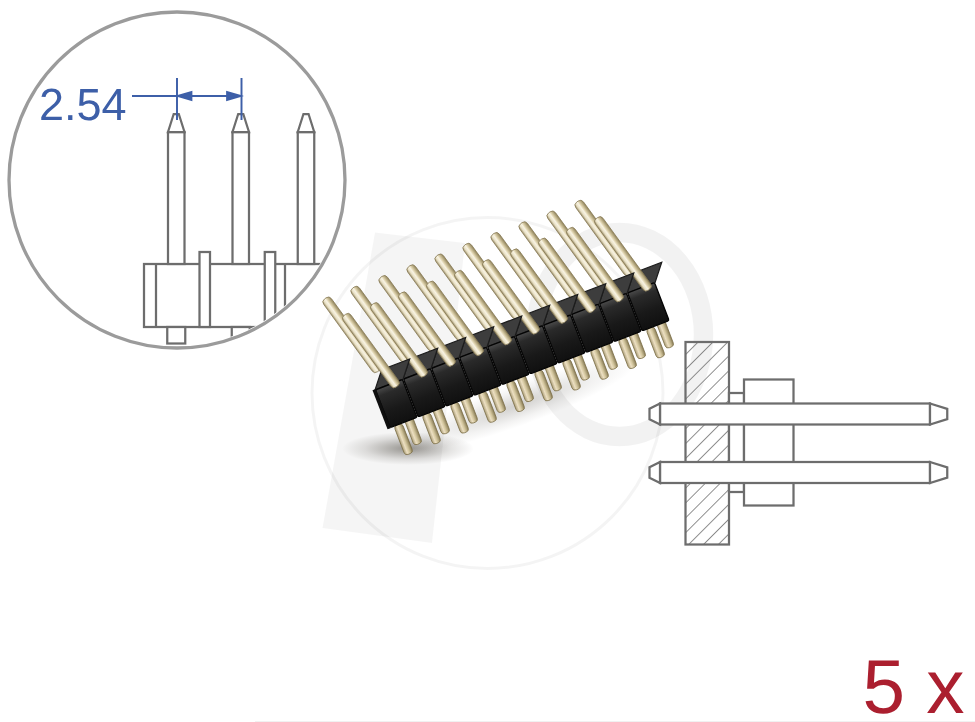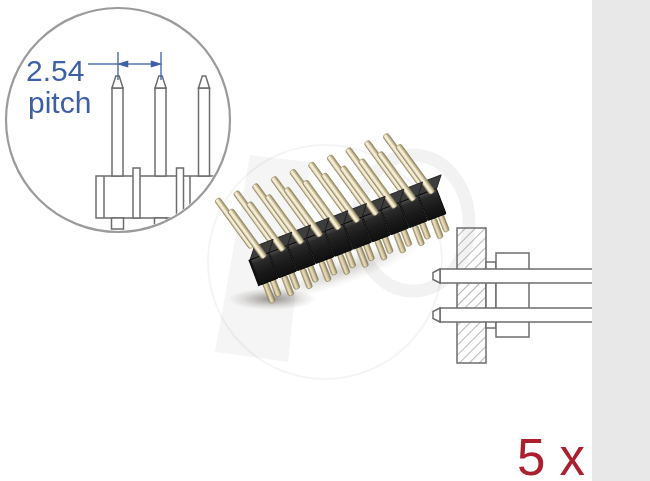--- a/index.html
+++ b/index.html
@@ -1,17 +1,17 @@
 <!DOCTYPE html>
 <html><head>
 <meta charset="utf-8">
 <style>
   html,body{margin:0;padding:0;background:#e8e8e8;}
   .stage{
-    position:relative;width:592px;height:481px;background:#ffffff;
+    position:relative;width:650px;height:481px;background:#ffffff;
     overflow:hidden;font-family:"Liberation Sans",sans-serif;
   }
   .stage svg{position:absolute;left:0;top:0;}
   .txt{position:absolute;white-space:pre;}
   .pitch-value{left:26px;top:56px;font-size:30px;line-height:30px;color:#3d5fa8;}
   .pitch-word{left:28px;top:88px;font-size:30px;line-height:30px;color:#3d5fa8;}
   .qty{right:7px;top:432px;font-size:51px;line-height:51px;color:#ab1f2f;}
 </style>
 </head>
 <body>
@@ -130,15 +130,14 @@
       </g>
       <g>
         <rect x="440" y="308" width="180" height="14"></rect>
         <polygon points="440,308 433,311.5 433,318.5 440,322"></polygon>
         <polygon points="620,308 631.5,311.6 631.5,318.4 620,322"></polygon>
       </g>
     </g>
   </svg>
 
   <div class="txt pitch-value">2.54</div>
-  <div class="txt pitch-word">pitch</div>
   <div class="txt qty">5 x</div>
 </div>
 
 </body></html>

